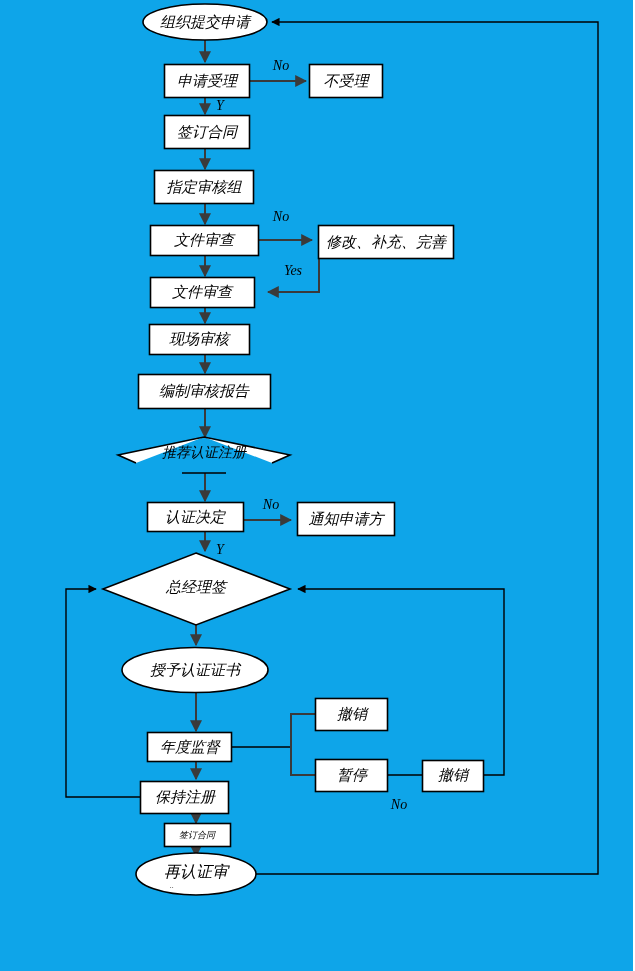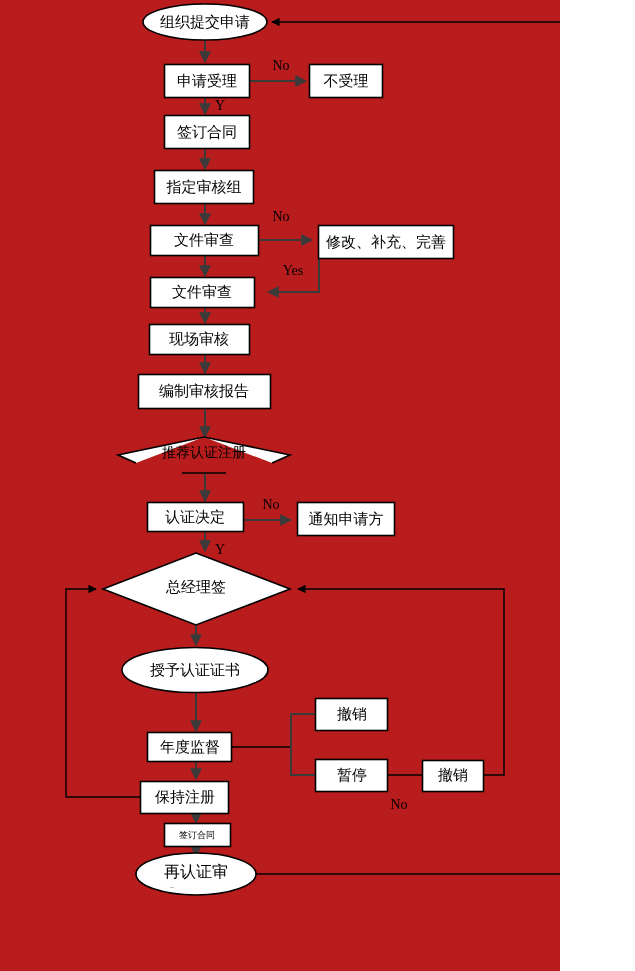--- a/index.html
+++ b/index.html
@@ -2,25 +2,26 @@
 <html><head>
 <meta charset="utf-8">
 <style>
   html, body {
     margin: 0;
     padding: 0;
     background: #ffffff;
   }
   #canvas {
     position: relative;
-    width: 560px;
+    width: 633px;
     height: 971px;
-    background: #b91c1c;
+    background: #0ea5e9;
     font-family: "Liberation Sans", "DejaVu Sans", sans-serif;
     overflow: hidden;
+    font-style: italic;
   }
   #flow-svg {
     position: absolute;
     left: 0;
     top: 0;
     width: 635px;
     height: 971px;
   }
   .node-text {
     font-family: "Liberation Sans", "DejaVu Sans", sans-serif;

